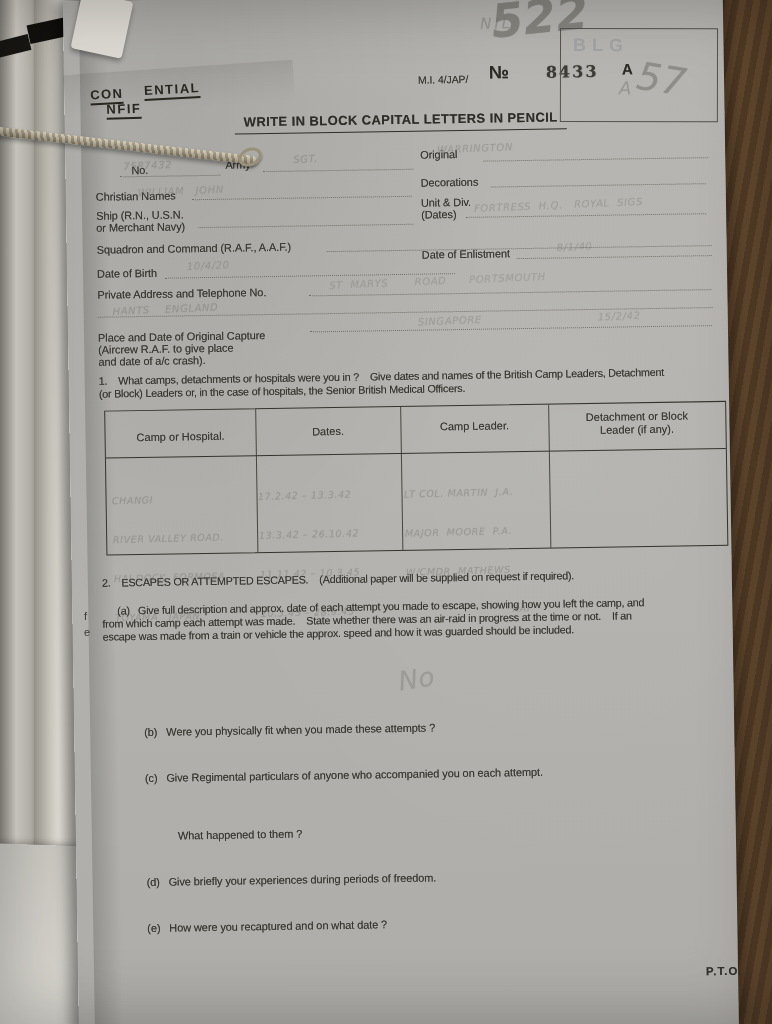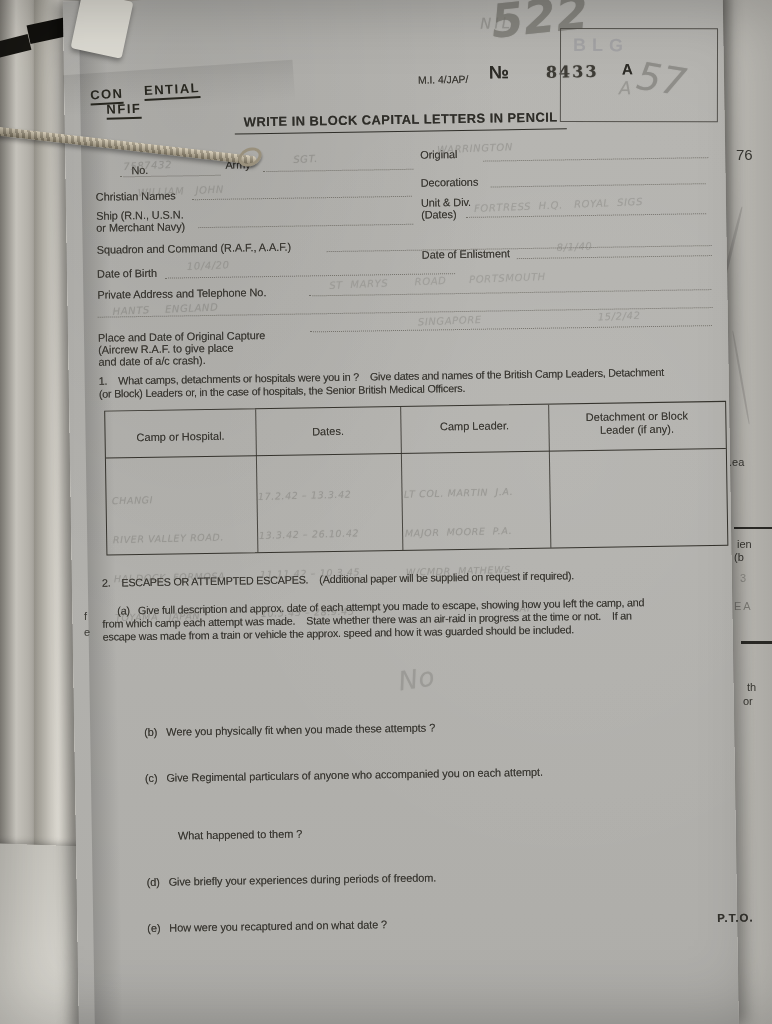--- a/index.html
+++ b/index.html
@@ -86,34 +86,20 @@
 <body>
 
 <div class="photo">
 
   <div class="abs spineA"></div>
   <div class="abs spineB"></div>
   <div class="abs bandA"></div>
   <div class="abs bandB"></div>
   <div class="abs bpages"></div>
 
-  <div class="abs rightpage">
-    <span class="rp-frag" style="left:18px;top:146px;font-size:15px;">76</span>
-    <div class="rstroke" style="left:8px;top:205px;width:3px;height:120px;transform:rotate(14deg);"></div>
-    <div class="rstroke" style="left:22px;top:330px;width:2px;height:95px;transform:rotate(-10deg);"></div>
-    <span class="rp-frag" style="left:11px;top:456px;">.ea</span>
-    <div class="rp-line" style="left:16px;top:527px;width:38px;"></div>
-    <span class="rp-frag" style="left:19px;top:538px;">ien</span>
-    <span class="rp-frag" style="left:16px;top:551px;">(b</span>
-    <span class="rp-frag" style="left:22px;top:572px;opacity:.35;">3</span>
-    <span class="rp-frag" style="left:16px;top:600px;opacity:.45;letter-spacing:2px;">EA</span>
-    <div class="rp-line" style="left:23px;top:641px;width:31px;height:2.5px;"></div>
-    <span class="rp-frag" style="left:29px;top:681px;">th</span>
-    <span class="rp-frag" style="left:25px;top:695px;">or</span>
-  </div>
 
   <div class="abs paper">
     <div class="abs crease1"></div>
     <div class="abs crease2"></div>
 
     <span class="stamp" style="left:26px;top:86px;transform:rotate(-2deg);">CON</span>
     <span class="stamp" style="left:80px;top:82px;transform:rotate(-2deg);">ENTIAL</span>
     <span class="stamp" style="left:42px;top:101px;transform:rotate(-1deg);">NFIF</span>
 
     <span class="pp" style="left:354px;top:78px;font-size:10.5px;">M.I. 4/JAP/</span>
@@ -226,21 +212,21 @@
     <span class="pp q" style="left:30px;top:630px;">escape was made from a train or vehicle the approx. speed and how it was guarded should be included.</span>
 
     <span class="hw hw-no" style="left:325px;top:668px;">No</span>
 
     <span class="pp" style="left:70px;top:726px;">(b)   Were you physically fit when you made these attempts ?</span>
     <span class="pp" style="left:70px;top:772px;">(c)   Give Regimental particulars of anyone who accompanied you on each attempt.</span>
     <span class="pp" style="left:102px;top:830px;">What happened to them ?</span>
     <span class="pp" style="left:70px;top:876px;">(d)   Give briefly your experiences during periods of freedom.</span>
     <span class="pp" style="left:70px;top:922px;">(e)   How were you recaptured and on what date ?</span>
 
-    <span class="pp ptotext" style="left:628px;top:921px;margin-left:12px;">P.T.O.</span>
+    <span class="pp ptotext" style="left:628px;top:974px;">P.T.O.</span>
   </div>
 
   <span class="abs" style="left:84px;top:610px;z-index:3;font-size:11px;color:#3b3a35;font-family:'Liberation Sans',sans-serif;">f</span>
   <span class="abs" style="left:84px;top:626px;z-index:3;font-size:11px;color:#3b3a35;font-family:'Liberation Sans',sans-serif;">e</span>
 
   <div class="abs tab"></div>
   <div class="abs cord"></div>
   <div class="abs knot"></div>
 
   <div class="abs vignette"></div>

